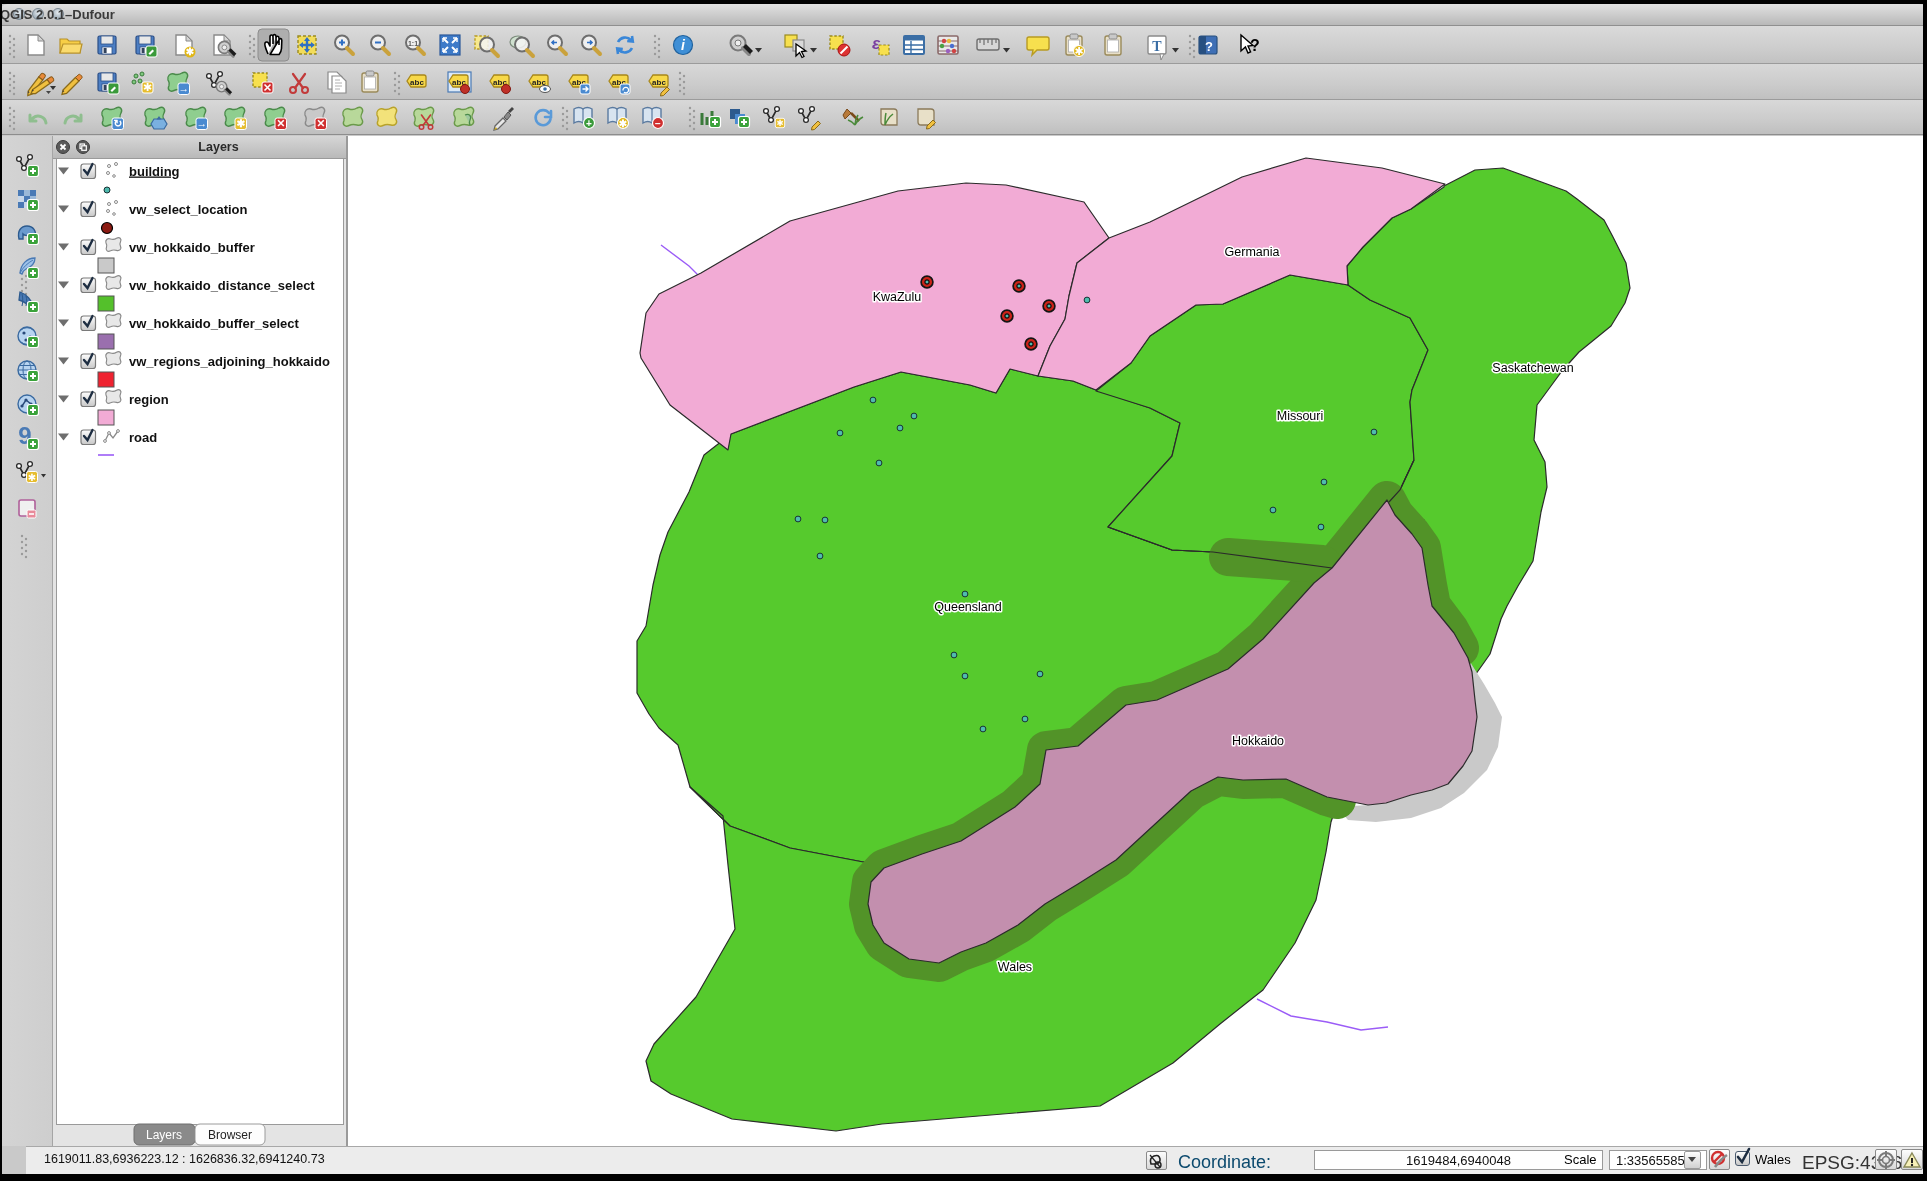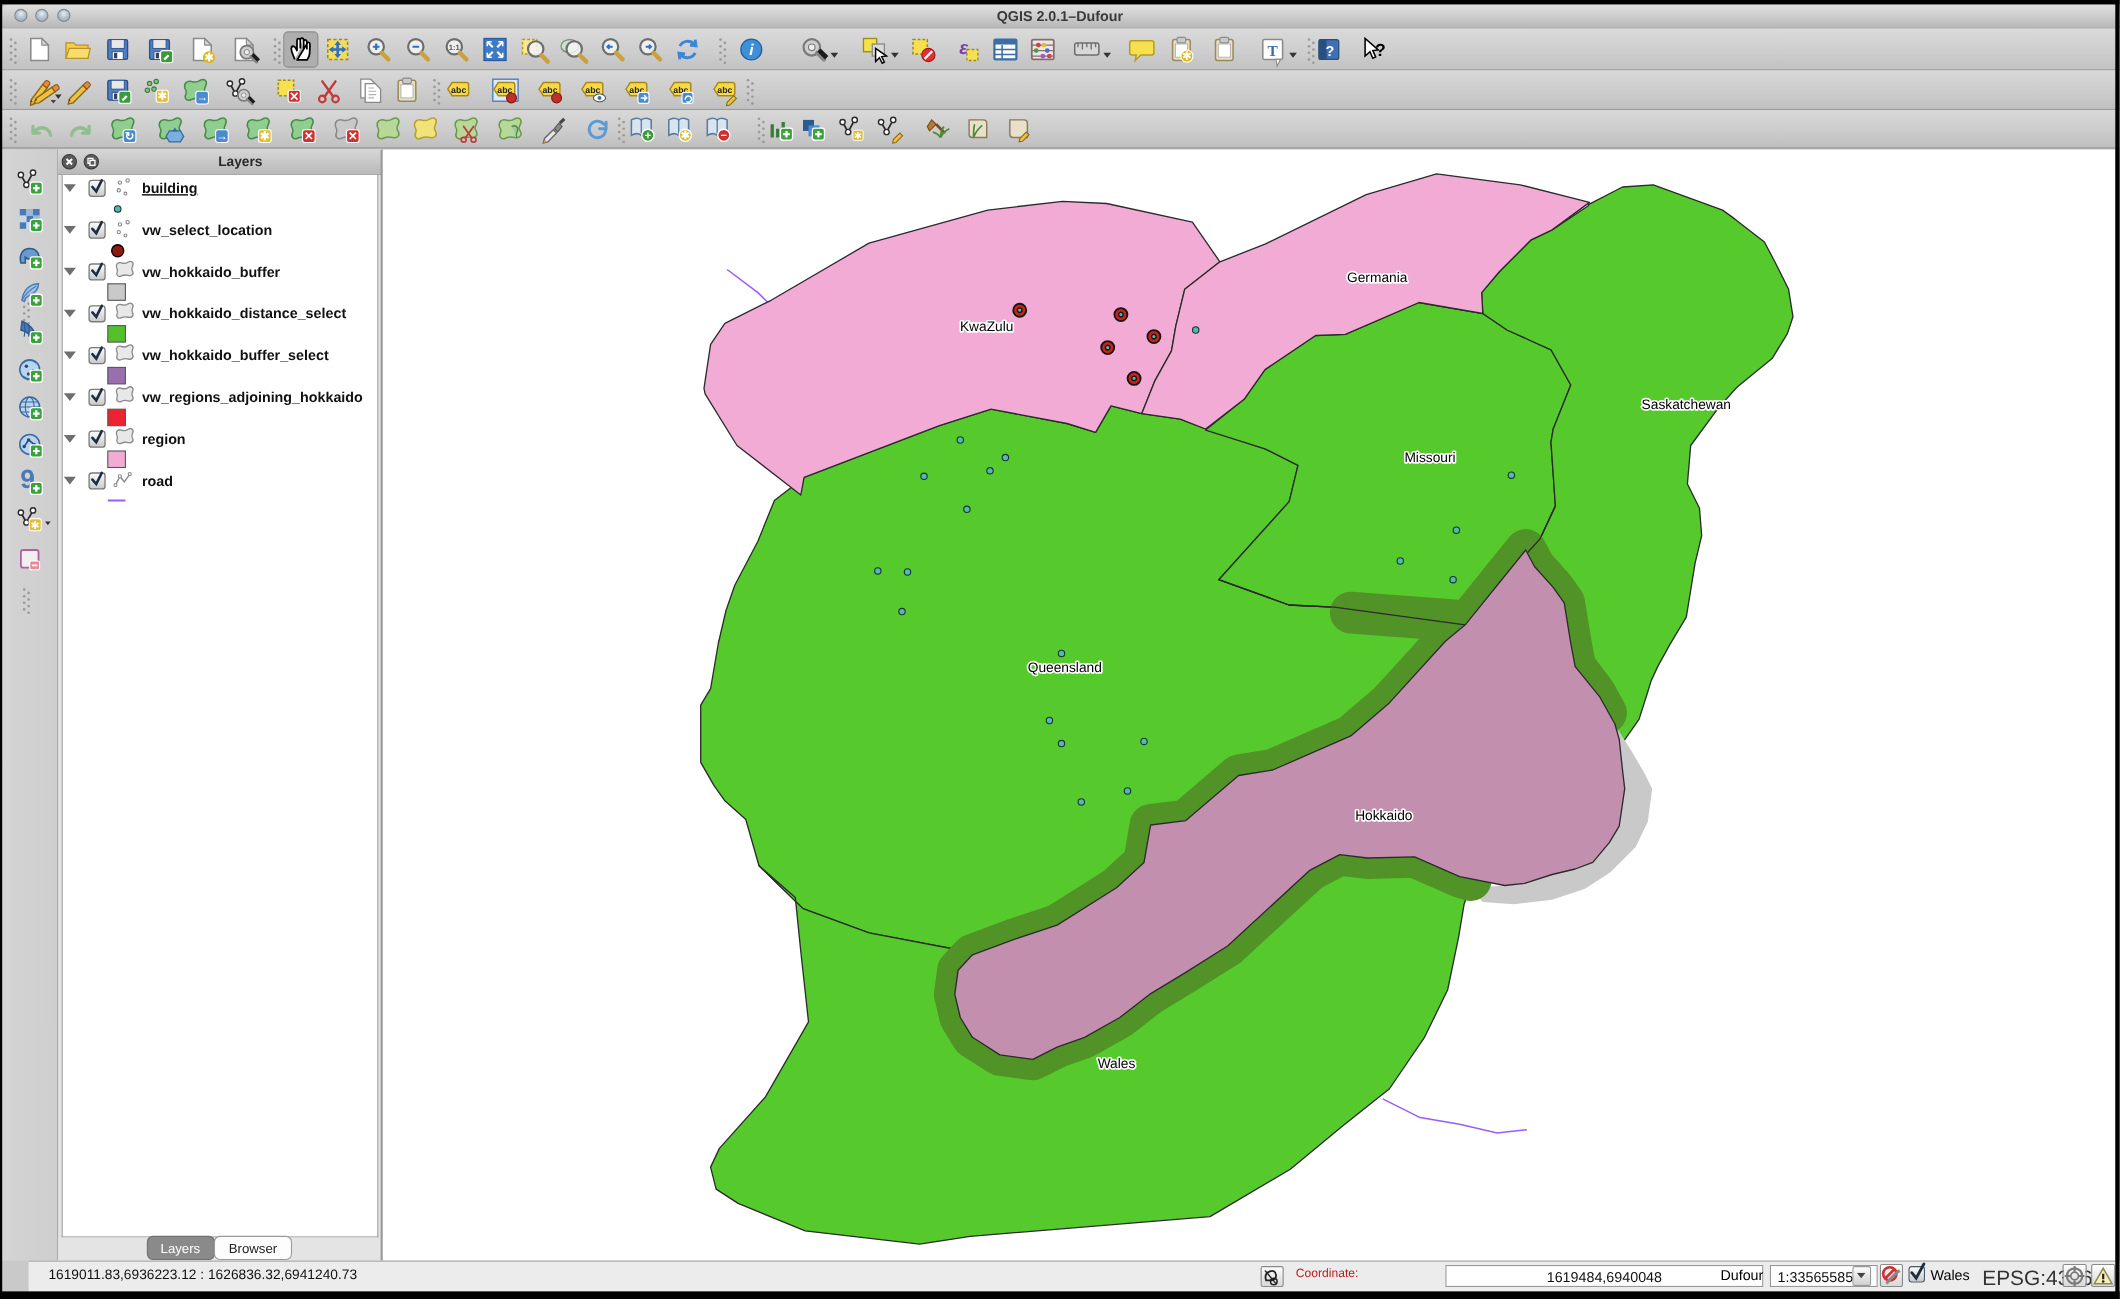--- a/index.html
+++ b/index.html
@@ -7,21 +7,21 @@
   font-family:"Liberation Sans", sans-serif; }
 #win { position:absolute; left:0; top:0; width:1927px; height:1181px;
   background:#c9c9c9; overflow:hidden; }
 .bk { position:absolute; background:#000; z-index:50; }
 #titlebar { position:absolute; left:0; top:4px; width:100%; height:22px;
   background:linear-gradient(#e0e0e0,#cfcfcf 45%,#b8b8b8);
   border-bottom:1px solid #8f8f8f; border-radius:8px 8px 0 0; }
 .tl { position:absolute; top:4px; width:12px; height:12px; border-radius:50%;
   background:radial-gradient(circle at 50% 35%, #e8eef2 0%, #b9c4cd 45%, #8fa0ac 100%);
   border:1px solid #7b8893; }
-#title { position:absolute; top:3px; left:0; width:100%; text-align:center;
+#title { position:absolute; top:3px; left:0; width:100%; 
   font-size:13px; font-weight:bold; color:#3a3a3a; }
 .toolrow { position:absolute; left:0; width:100%; }
 #row1 { top:26px; height:38px; background:linear-gradient(#dadada,#cdcdcd 60%,#c2c2c2); border-bottom:1px solid #9b9b9b;}
 #row2 { top:64px; height:36px; background:linear-gradient(#d8d8d8,#cbcbcb 60%,#c0c0c0); border-bottom:1px solid #9b9b9b;}
 #row3 { top:100px; height:35px; background:linear-gradient(#d8d8d8,#cbcbcb 60%,#bfbfbf); border-bottom:1px solid #8d8d8d;}
 #sidebar { position:absolute; left:0; top:136px; width:53px; height:1010px;
   background:linear-gradient(90deg,#d4d4d4,#cecece); border-right:1px solid #a5a5a5; }
 #panel { position:absolute; left:53px; top:136px; width:294px; height:1010px; background:#e4e4e4; }
 #panelhead { position:absolute; left:0px; top:0px; width:294px; height:23px;
   background:linear-gradient(#d6d6d6,#b9b9b9); border-bottom:1px solid #9a9a9a;
@@ -826,23 +826,23 @@
   <div class="bk" style="left:1923px;top:0;width:4px;height:1181px"></div>
   <div class="bk" style="left:0;top:1174px;width:1927px;height:7px"></div>
   <div id="statusbar">
       <div style="position:absolute;left:18px;top:5px;font-size:12.5px;color:#111">1619011.83,6936223.12 : 1626836.32,6941240.73</div>
       <div style="position:absolute;left:1120px;top:4px;width:21px;height:19px;background:linear-gradient(#fdfdfd,#d8d8d8);border:1px solid #8a8a8a;border-radius:2px"></div>
       <svg width="24" height="22" style="position:absolute;left:1119px;top:3px" xmlns="http://www.w3.org/2000/svg">
         <path d="M6,14 q-2,-6 3,-8 q5,-2 6,3 q0.5,4 -4,5 z" fill="none" stroke="#222" stroke-width="1.6"></path>
         <circle cx="13" cy="15" r="3" fill="none" stroke="#222" stroke-width="1.4"></circle>
         <path d="M5,5 l10,12" stroke="#222" stroke-width="1.2"></path>
       </svg>
-      <div style="position:absolute;left:1152px;top:5px;font-size:11px;color:#b91c1c">Coordinate:</div>
+      <div style="position:absolute;left:1152px;top:5px;font-size:18px;color:#0c4a6e">Coordinate:</div>
       <div style="position:absolute;left:1288px;top:3px;width:289px;height:20px;background:#fff;border:1px solid #9a9a9a;font-size:13px;text-align:center;line-height:19px">1619484,6940048</div>
-      <div style="position:absolute;left:1538px;top:5px;font-size:13px;color:#000">Dufour</div>
+      <div style="position:absolute;left:1538px;top:5px;font-size:13px;color:#000">Scale</div>
       <div style="position:absolute;left:1583px;top:3px;width:98px;height:20px;background:#fff;border:1px solid #9a9a9a;font-size:13px;line-height:19px;padding-left:6px">1:33565585</div>
       <div style="position:absolute;left:1658px;top:4px;width:17px;height:18px;background:linear-gradient(#fdfdfd,#d0d0d0);border:1px solid #9a9a9a;border-radius:2px"></div>
       <svg width="10" height="8" style="position:absolute;left:1662px;top:10px" xmlns="http://www.w3.org/2000/svg">
         <path d="M0,0 l8,0 -4,5 z" fill="#444"></path>
       </svg>
       <div style="position:absolute;left:1683px;top:2px;width:21px;height:21px;background:linear-gradient(#fdfdfd,#d8d8d8);border:1px solid #8a8a8a;border-radius:2px"></div>
       <svg width="22" height="22" style="position:absolute;left:1683px;top:2px" xmlns="http://www.w3.org/2000/svg">
         <circle cx="9" cy="9" r="6" fill="none" stroke="#d03030" stroke-width="2.4"></circle>
         <path d="M5,13 l8,-8" stroke="#d03030" stroke-width="2.4"></path>
         <path d="M6,18 q6,-8 12,-12" stroke="#8a8a8a" stroke-width="2.6" fill="none"></path>

